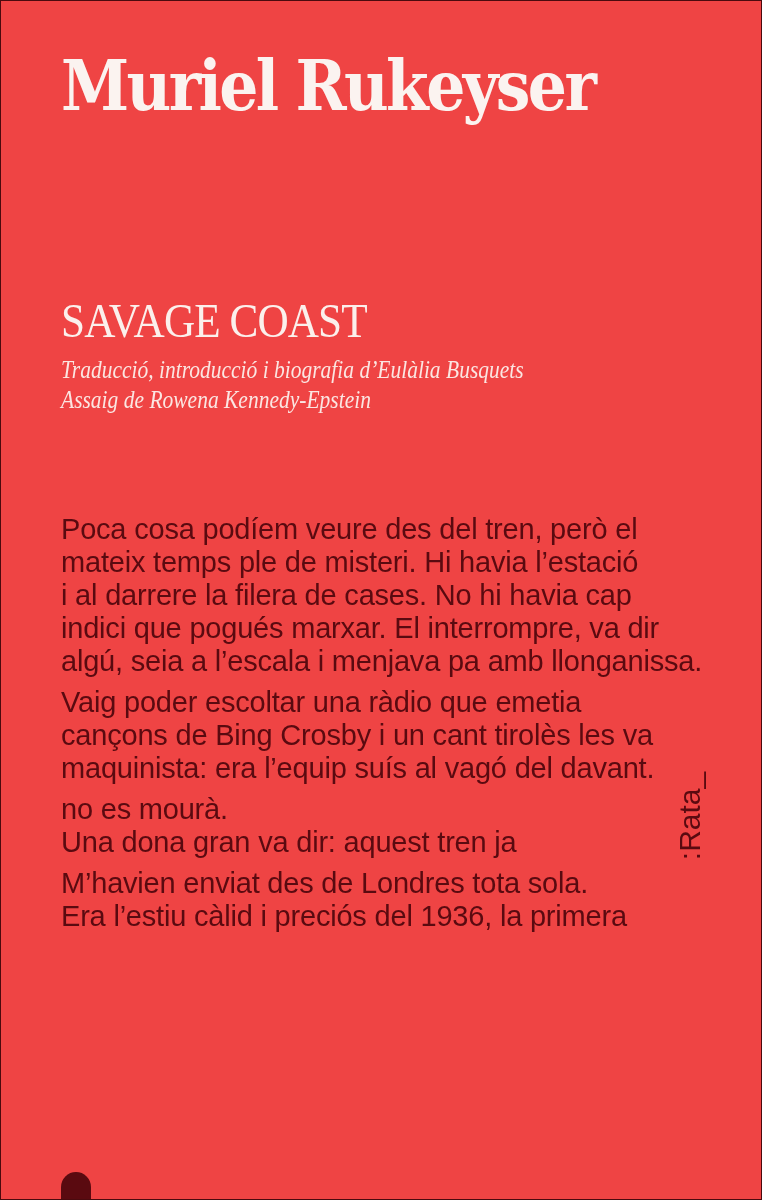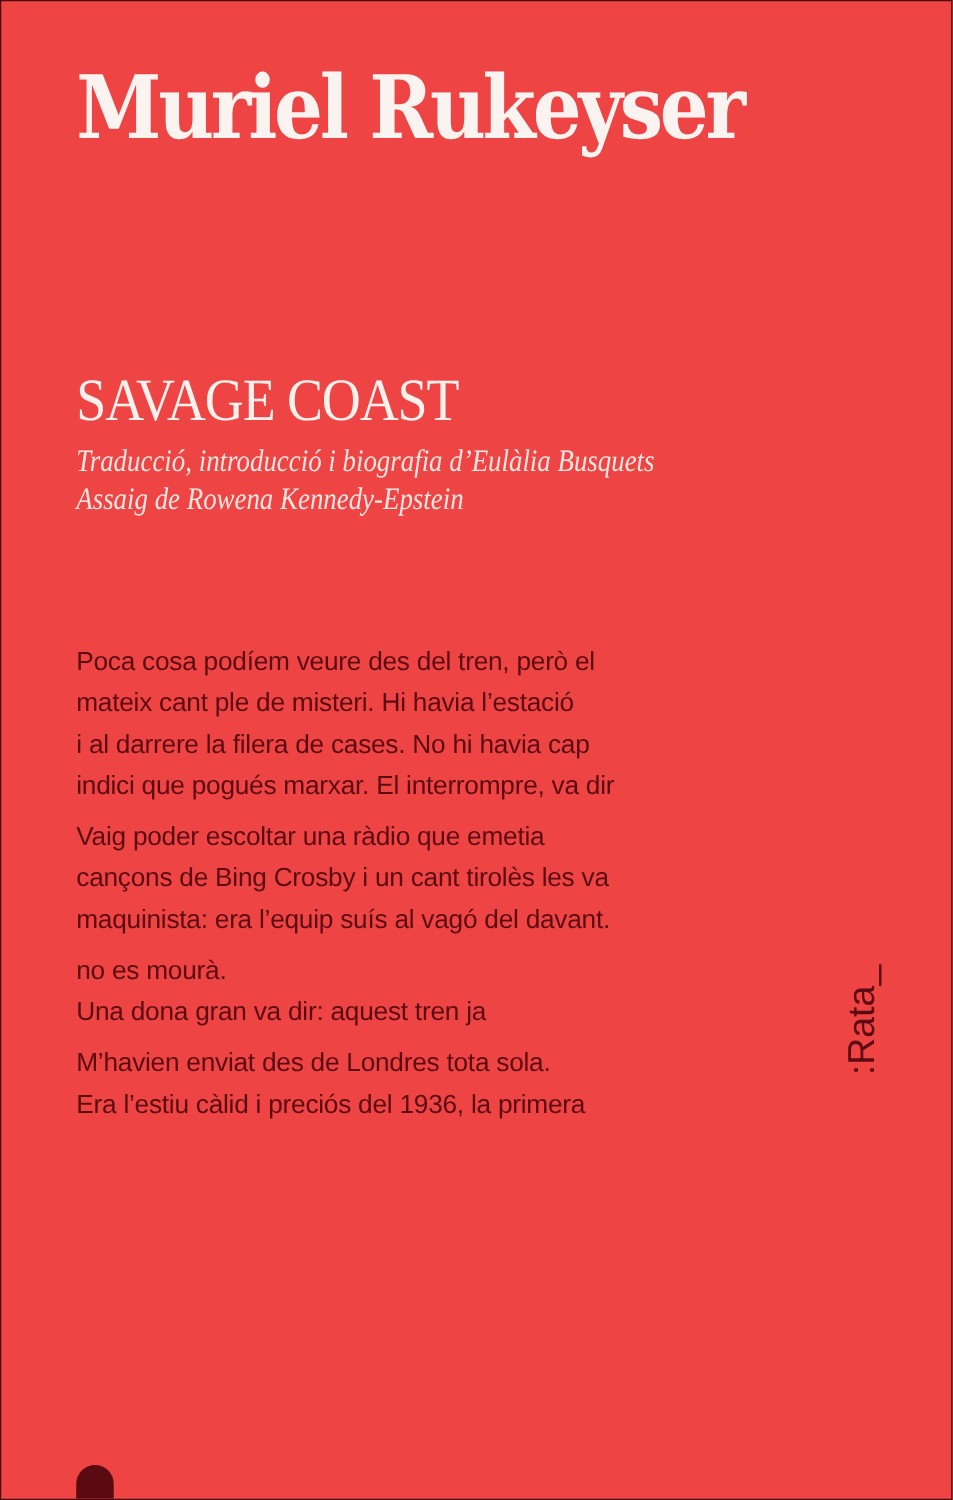--- a/index.html
+++ b/index.html
@@ -49,21 +49,21 @@
     line-height: 30px;
     transform: scaleX(0.86);
     transform-origin: left top;
     white-space: nowrap;
   }
   .excerpt {
     position: absolute;
     left: 60px; top: 512px;
     width: 640px;
     font-family: "Liberation Sans", "DejaVu Sans", sans-serif;
-    font-size: 21px;
+    font-size: 29px;
     color: #5a0a10;
     line-height: 33px;
     letter-spacing: -0.2px;
   }
   .excerpt p { margin: 0 0 8px 0; }
   .excerpt .line { display: block; white-space: nowrap; }
   .publisher {
     position: absolute;
     left: 689px; top: 815px;
     transform: translate(-50%, -50%) rotate(-90deg);
@@ -90,23 +90,24 @@
   <h2 class="title">SAVAGE COAST</h2>
 
   <div class="credits">
     <div>Traducció, introducció i biografia d’Eulàlia Busquets</div>
     <div>Assaig de Rowena Kennedy-Epstein</div>
   </div>
 
   <div class="excerpt">
     <p>
       <span class="line">Poca cosa podíem veure des del tren, però el</span>
-      <span class="line">mateix cant ple de misteri. Hi havia l’estació</span>
+      <span class="line">mateix temps ple de misteri. Hi havia l’estació</span>
       <span class="line">i al darrere la filera de cases. No hi havia cap</span>
       <span class="line">indici que pogués marxar. El interrompre, va dir</span>
+      <span class="line">algú, seia a l’escala i menjava pa amb llonganissa.</span>
     </p>
     <p>
       <span class="line">Vaig poder escoltar una ràdio que emetia</span>
       <span class="line">cançons de Bing Crosby i un cant tirolès les va</span>
       <span class="line">maquinista: era l’equip suís al vagó del davant.</span>
     </p>
     <p>
       <span class="line">no es mourà.</span>
       <span class="line">Una dona gran va dir: aquest tren ja</span>
     </p>

